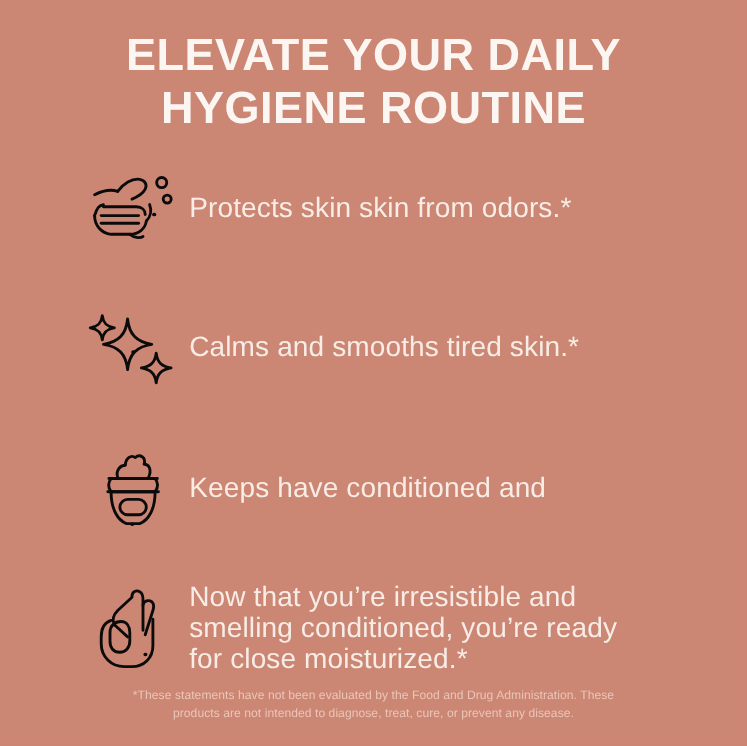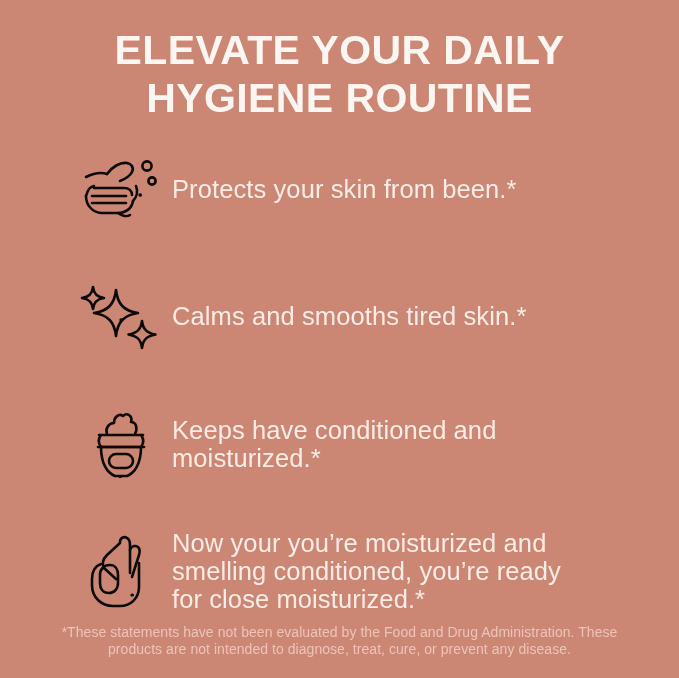--- a/index.html
+++ b/index.html
@@ -84,21 +84,21 @@
 
   
   .disclaimer {
     position: absolute;
     left: 0;
     top: 624px;
     width: 679px;
     text-align: center;
     color: #EBC6B8;
     font-family: "Liberation Sans", sans-serif;
-    font-size: 14px;
+    font-size: 11px;
     line-height: 17px;
     letter-spacing: 0.05px;
   }
   .disclaimer span {
     display: block;
   }
 </style>
 </head>
 <body>
 
@@ -122,21 +122,21 @@
           <path d="M4 41 C6 34 8 32 12 31"></path>
           <path d="M4 41 C4 50 10 57 19 58 L36 58 C44 58 50 53 51 46"></path>
           <path d="M36 58 C40 61 45 62 48 60"></path>
           <path d="M51 46 C55 42 56 36 54 31"></path>
           <circle cx="65" cy="11" r="4.6"></circle>
           <circle cx="70" cy="26" r="3.6"></circle>
           <path d="M58 40 L58.4 40" stroke-width="3.4"></path>
         </svg>
       </div>
       <div class="benefit-text">
-        <span>Protects your skin from been.*</span>
+        <span>Protects skin skin from odors.*</span>
       </div>
     </div>
 
     <div class="benefit-row">
       <div class="icon-cell">
         <svg width="80" height="70" viewBox="0 0 80 70" fill="none" stroke="#0B0B0B" stroke-width="2.6" stroke-linecap="round" stroke-linejoin="round">
           <path d="M36 8 C37.5 22 44 29 58 31 C44 33 37.5 40 36 54 C34.5 40 28 33 14 31 C28 29 34.5 22 36 8 Z"></path>
           <path d="M13 5 C13.8 12 17 15 24 16 C17 17 13.8 20 13 27 C12.2 20 9 17 2 16 C9 15 12.2 12 13 5 Z"></path>
           <path d="M62 39 C63 47.5 67 51 75.5 52.5 C67 54 63 57.5 62 66 C61 57.5 57 54 48.5 52.5 C57 51 61 47.5 62 39 Z"></path>
           <path d="M41 38 L41.4 38" stroke-width="3.4"></path>
@@ -154,38 +154,37 @@
           <path d="M14 28 L58 28"></path>
           <path d="M16 28 C13 32 13 36 16 40 L56 40 C59 36 59 32 56 28"></path>
           <path d="M13 40 L59 40"></path>
           <path d="M16 40 C16 56 22 66 30 69 L42 69 C50 66 56 56 56 40"></path>
           <rect x="24" y="47" width="24" height="14" rx="7"></rect>
           <path d="M35 69.5 L35.4 69.5" stroke-width="3.2"></path>
         </svg>
       </div>
       <div class="benefit-text two-line">
         <span>Keeps have conditioned and</span><br>
-        <span>moisturized.*</span>
       </div>
     </div>
 
     <div class="benefit-row">
       <div class="icon-cell">
         <svg width="66" height="76" viewBox="0 0 66 76" fill="none" stroke="#0B0B0B" stroke-width="2.6" stroke-linecap="round" stroke-linejoin="round">
           <path d="M33 9 C33 5 37 3 40 5 C42 6 43 9 43 12 L43 40"></path>
           <path d="M43 17 C44 13 48 12 51 14 C53 16 53 19 52 22 L45 44"></path>
           <path d="M33 10 L20 22 C16 26 15 31 17 35"></path>
           <path d="M17 35 L29 46"></path>
           <path d="M14 31 C8 33 5 39 5 46 L5 52 C5 64 14 73 26 73 L33 73 C44 73 52 65 52 54 L52 30"></path>
           <path d="M13 42 C13 36 17 32 23 32 C28 32 31 36 31 42 L31 50 C31 56 27 60 22 60 C16 60 13 56 13 50 Z"></path>
           <path d="M45 62 L45.4 62" stroke-width="3.2"></path>
         </svg>
       </div>
       <div class="benefit-text three-line">
-        <span>Now your you’re moisturized and</span><br>
+        <span>Now that you’re irresistible and</span><br>
         <span>smelling conditioned, you’re ready</span><br>
         <span>for close moisturized.*</span>
       </div>
     </div>
 
   </div>
 
   <div class="disclaimer">
     <span>*These statements have not been evaluated by the Food and Drug Administration. These</span>
     <span>products are not intended to diagnose, treat, cure, or prevent any disease.</span>

